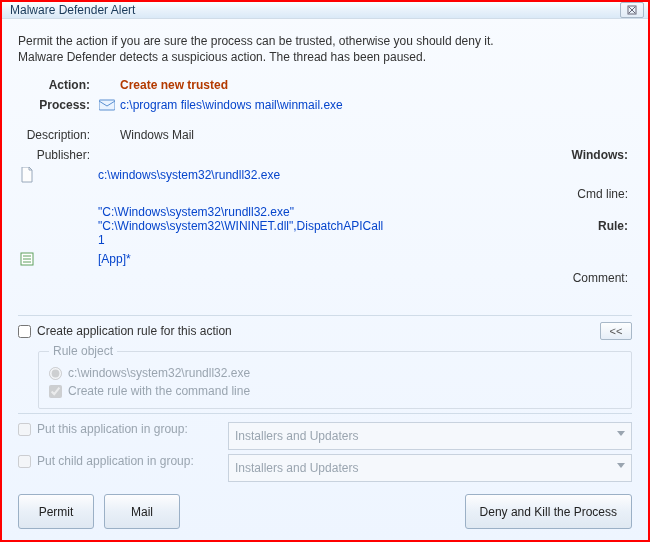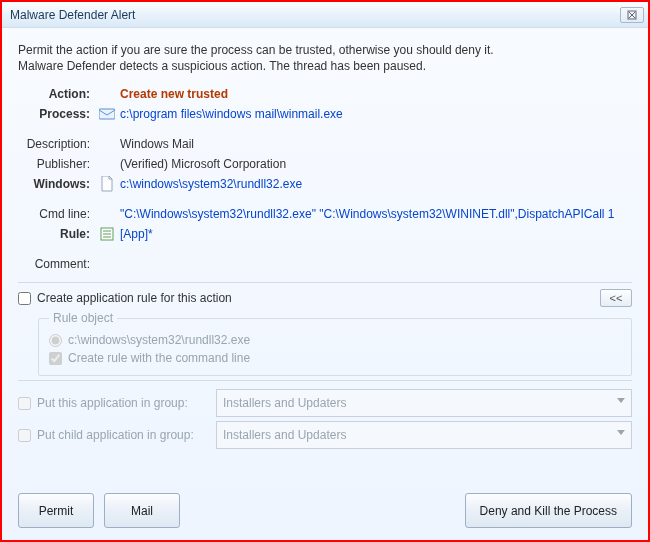--- a/index.html
+++ b/index.html
@@ -115,22 +115,22 @@
     gap: 6px;
     padding: 2px 0;
   }
   input[type=checkbox], input[type=radio] {
     margin: 0;
     width: 13px; height: 13px;
     accent-color: #3a78c8;
   }
   .group-row {
     display: flex;
-    align-items: center;
-    gap: 8px;
+    align-items: flex-start;
+    gap: 20px;
     padding: 2px 0;
   }
   .group-row .glabel {
     width: 190px;
     display: flex;
     align-items: center;
     gap: 6px;
   }
   .combo {
     flex: 1;
@@ -220,21 +220,20 @@
       <div class="spacer-row"></div>
         <div></div>
         <div></div>
 
       <div class="lbl">Description:</div>
       <div class="iconcell"></div>
       <div class="val">Windows Mail</div>
 
       <div class="lbl">Publisher:</div>
       <div class="iconcell"></div>
-      <div class="val">(Verified) Microsoft Corporation</div>
 
       <div class="lbl bold">Windows:</div>
       <div class="iconcell">
         <svg width="14" height="16" viewBox="0 0 14 16">
             <path d="M2 0 h7 l3 3 v12 h-10 z" fill="#fdfdfd" stroke="#98a8bb"></path>
             <path d="M9 0 v3 h3" fill="none" stroke="#98a8bb"></path>
           </svg>
       </div>
       <div class="val"><span class="link">c:\windows\system32\rundll32.exe</span></div>
 

